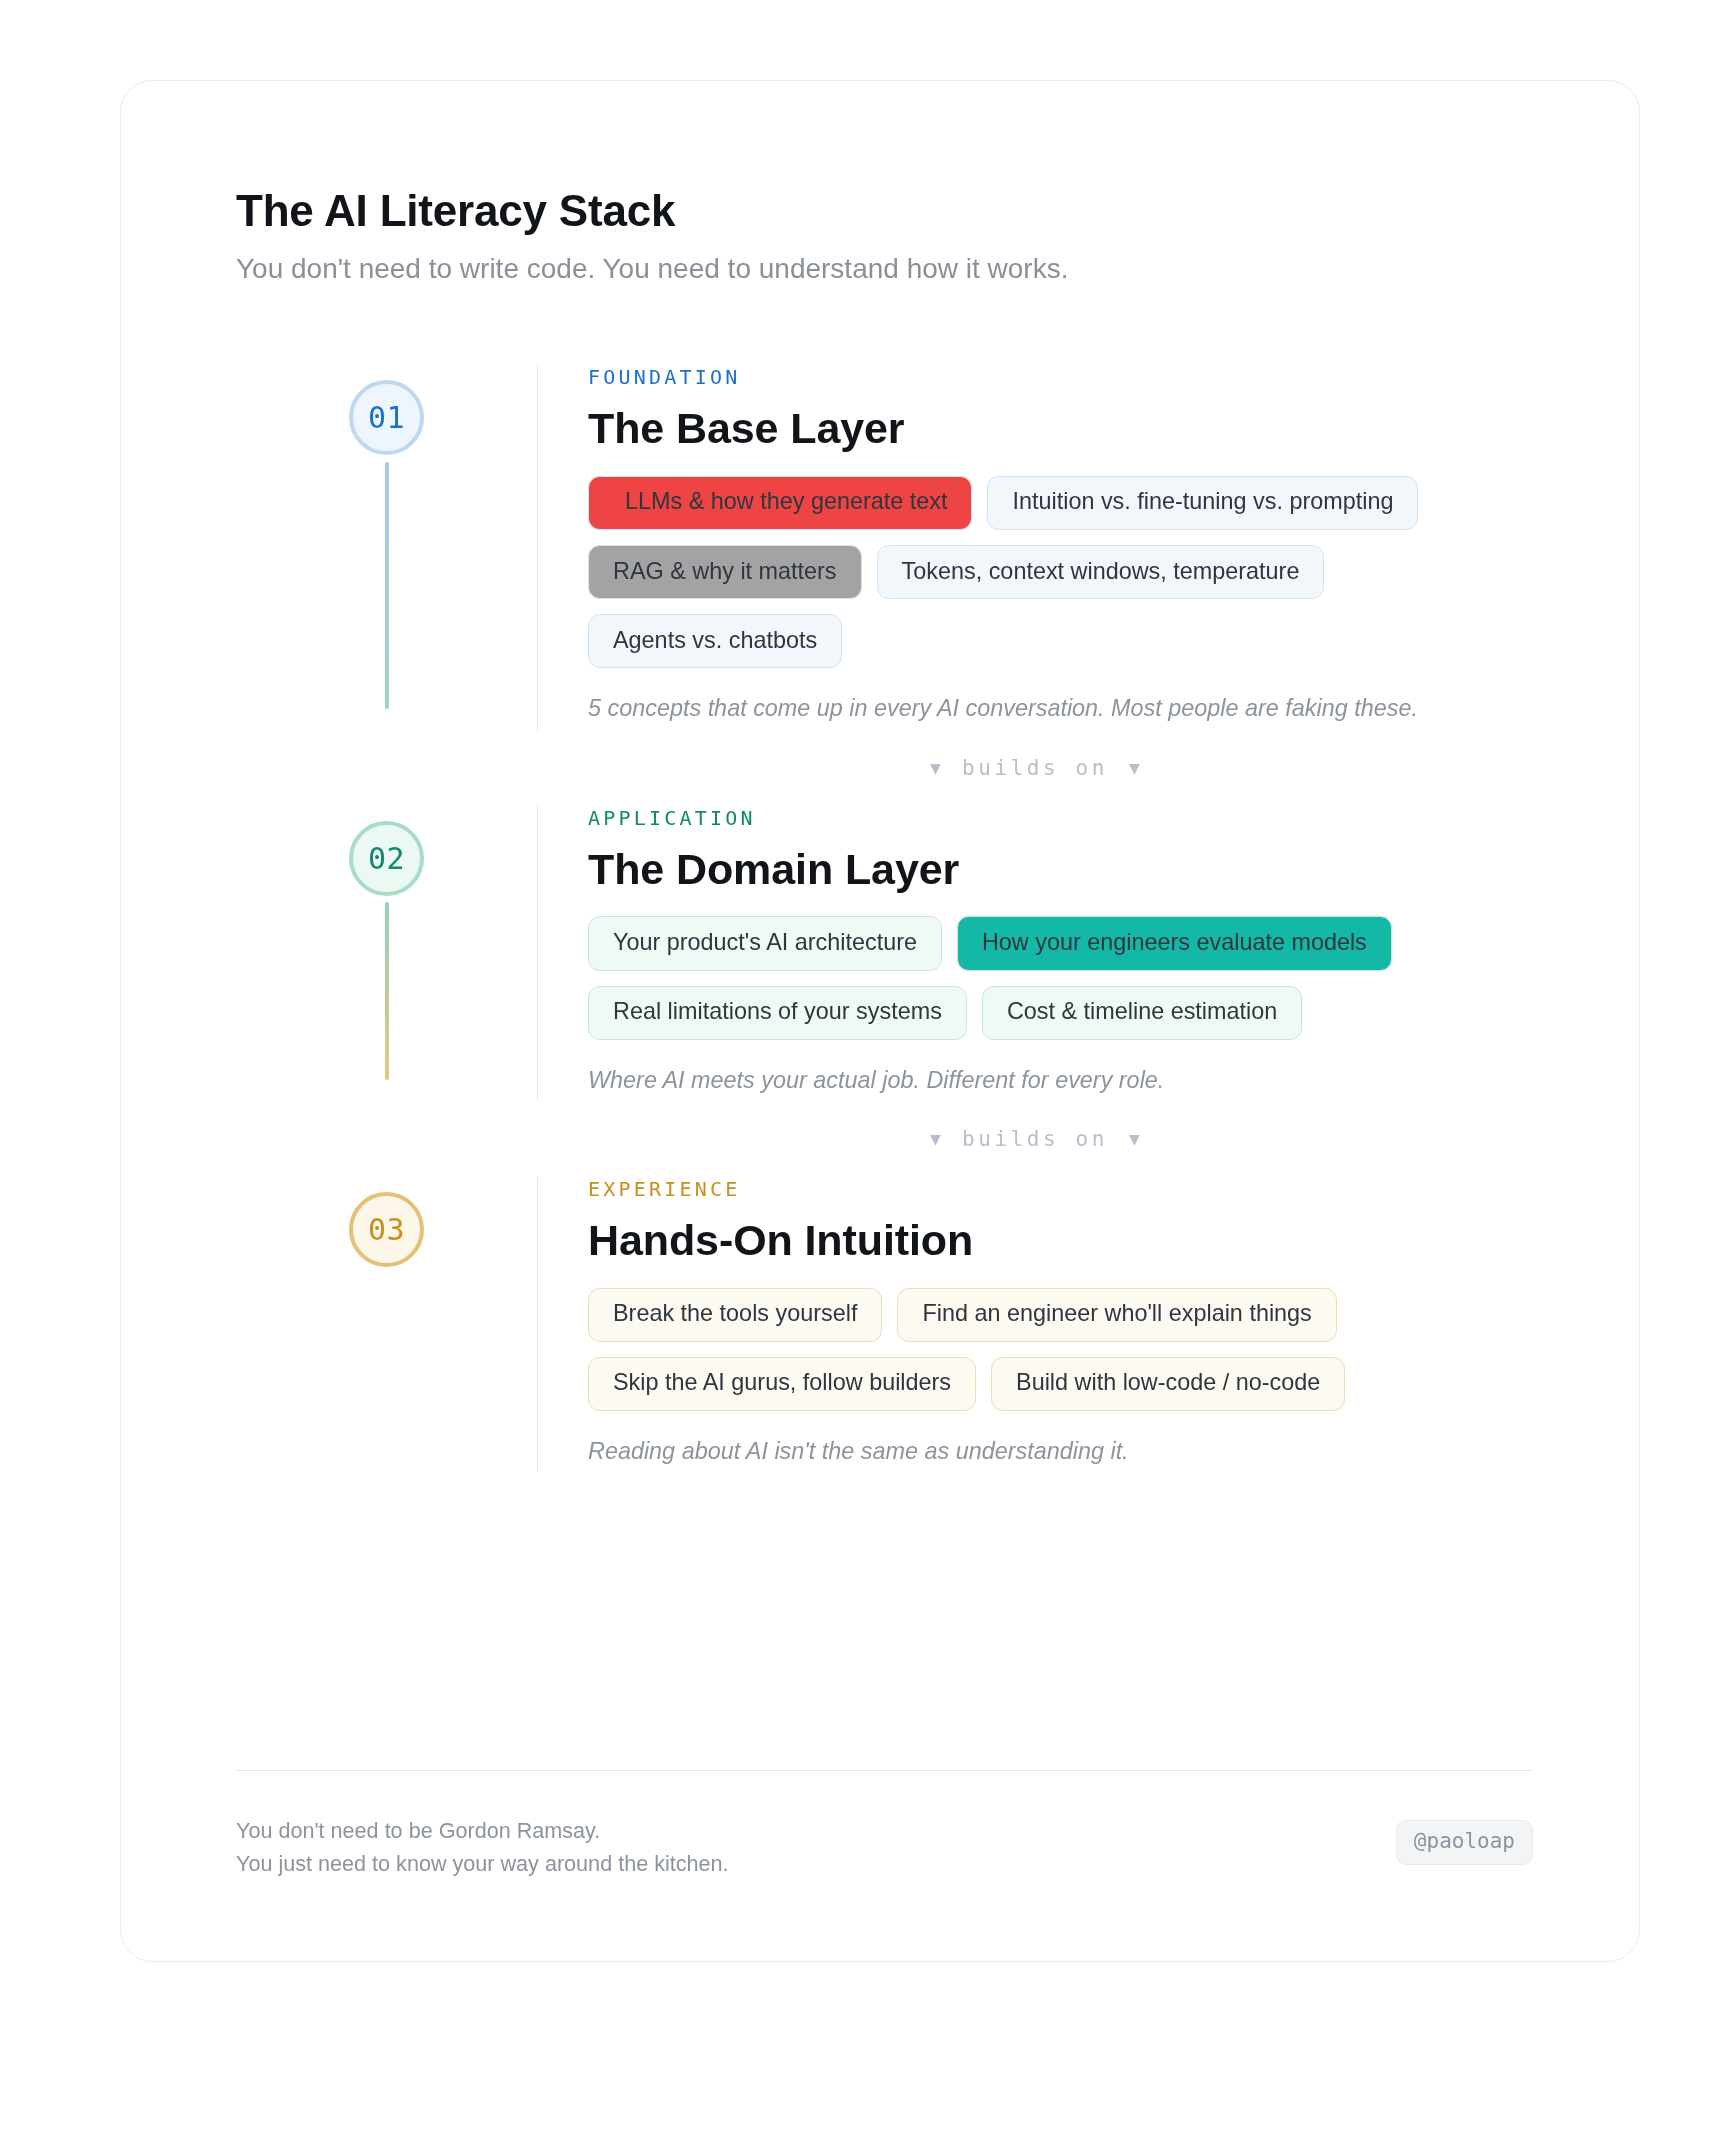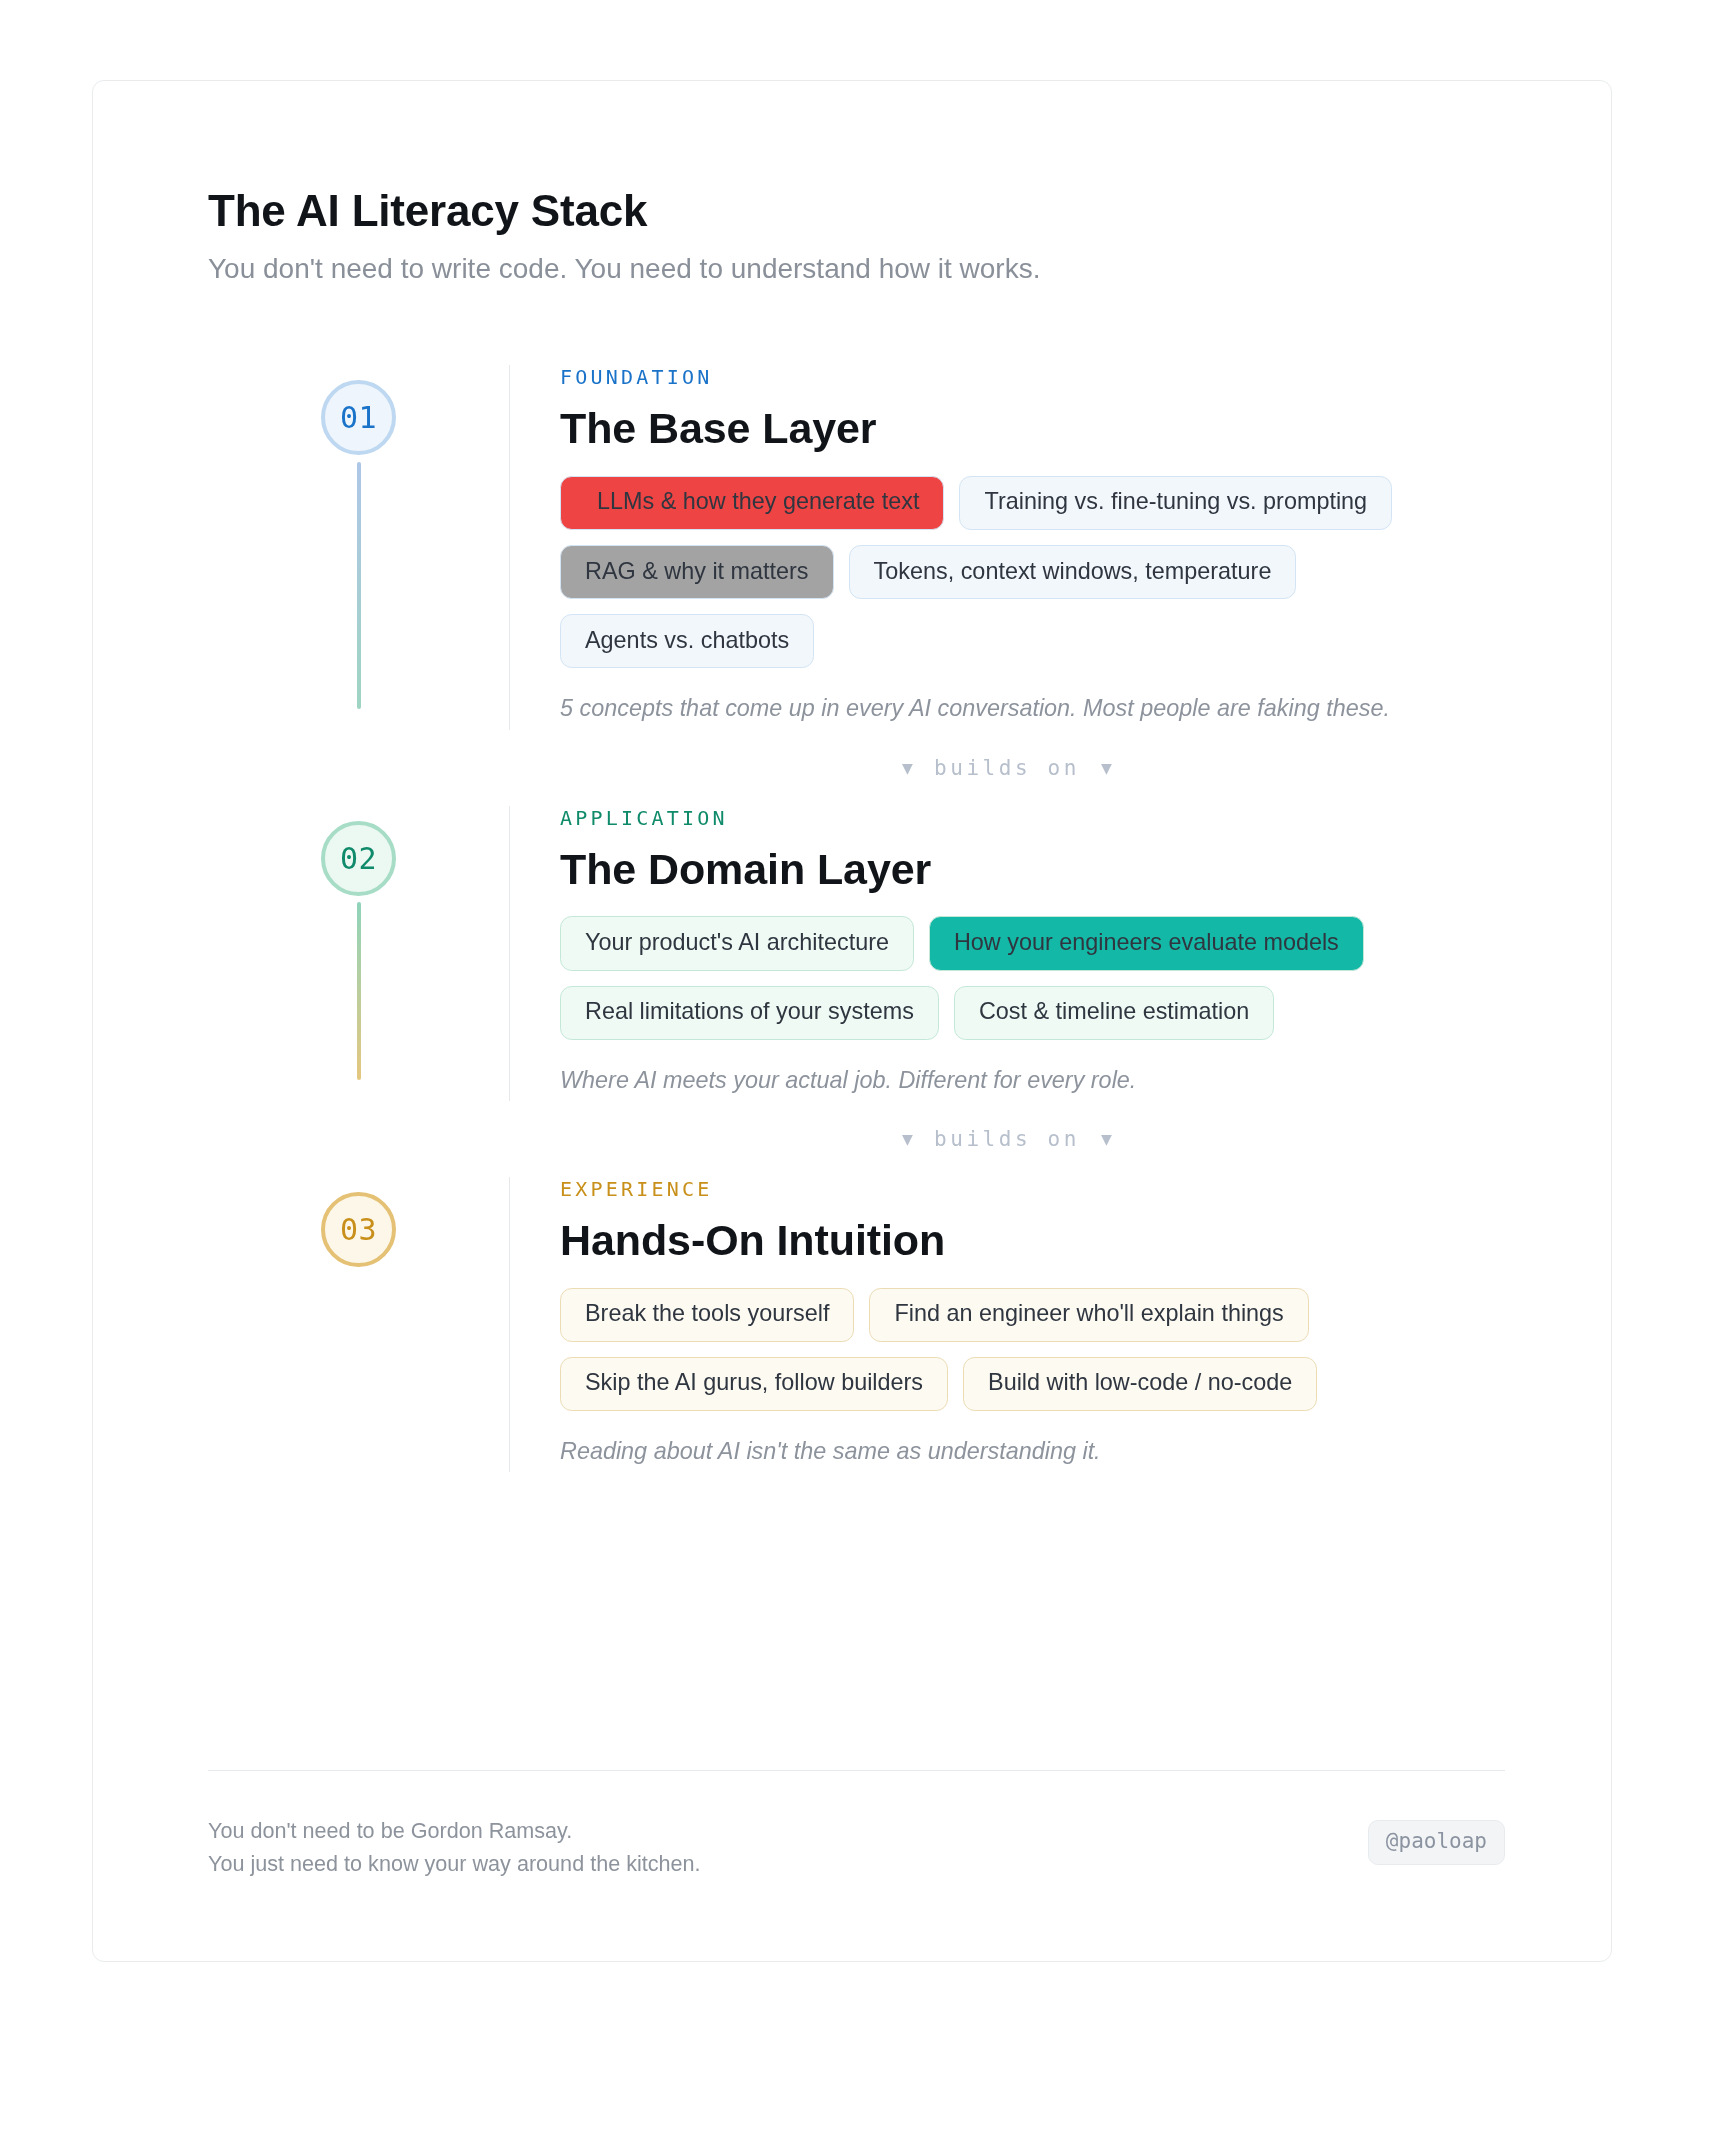--- a/index.html
+++ b/index.html
@@ -16,27 +16,27 @@
 
   
   .stage {
     position: relative;
     width: 1729px;
     height: 2151px;
     background: #ffffff;
   }
   .card {
     position: absolute;
-    left: 92px;
+    left: 120px;
     top: 80px;
     width: 1520px;
     height: 1882px;
     background: #ffffff;
     border: 1.4px solid #e9ebed;
-    border-radius: 12px;
+    border-radius: 32px;
     box-sizing: border-box;
     overflow: hidden;
   }
 
   
   .header {
     position: absolute;
     left: 115px;
     top: 106px;
     width: 1306px;
@@ -230,21 +230,21 @@
           <div class="tl-gutter">
             <div class="tl-badge" style="background: rgb(238, 245, 252); border: 4px solid rgb(189, 216, 240); color: rgb(26, 115, 201);">01</div>
             <div class="tl-line" style="background: linear-gradient(rgb(174, 198, 232), rgb(159, 212, 194));"></div>
           </div>
           <div class="tl-rule" style="background: rgb(230, 233, 235);"></div>
           <div class="tl-body">
             <div class="eyebrow" style="color: rgb(26, 115, 201);">FOUNDATION</div>
             <div class="layer-title">The Base Layer</div>
             <div class="pill-wrap">
               <div class="pill" style="background: #ef4444; border-color: rgb(211, 228, 244); padding-left: 36px;">LLMs &amp; how they generate text</div>
-              <div class="pill" style="background: rgb(242, 247, 252); border-color: rgb(211, 228, 244);">Training vs. fine-tuning vs. prompting</div>
+              <div class="pill" style="background: rgb(242, 247, 252); border-color: rgb(211, 228, 244);">Intuition vs. fine-tuning vs. prompting</div>
               <div class="pill" style="background: #a3a3a3; border-color: rgb(211, 228, 244);">RAG &amp; why it matters</div>
               <div class="pill" style="background: rgb(242, 247, 252); border-color: rgb(211, 228, 244);">Tokens, context windows, temperature</div>
               <div class="pill" style="background: rgb(242, 247, 252); border-color: rgb(211, 228, 244);">Agents vs. chatbots</div>
             </div>
             <div class="note">5 concepts that come up in every AI conversation. Most people are faking these.</div>
           </div>
         </div>
         <div class="builds-on">
           <span class="tri">▼</span>
           <span>builds on</span>

